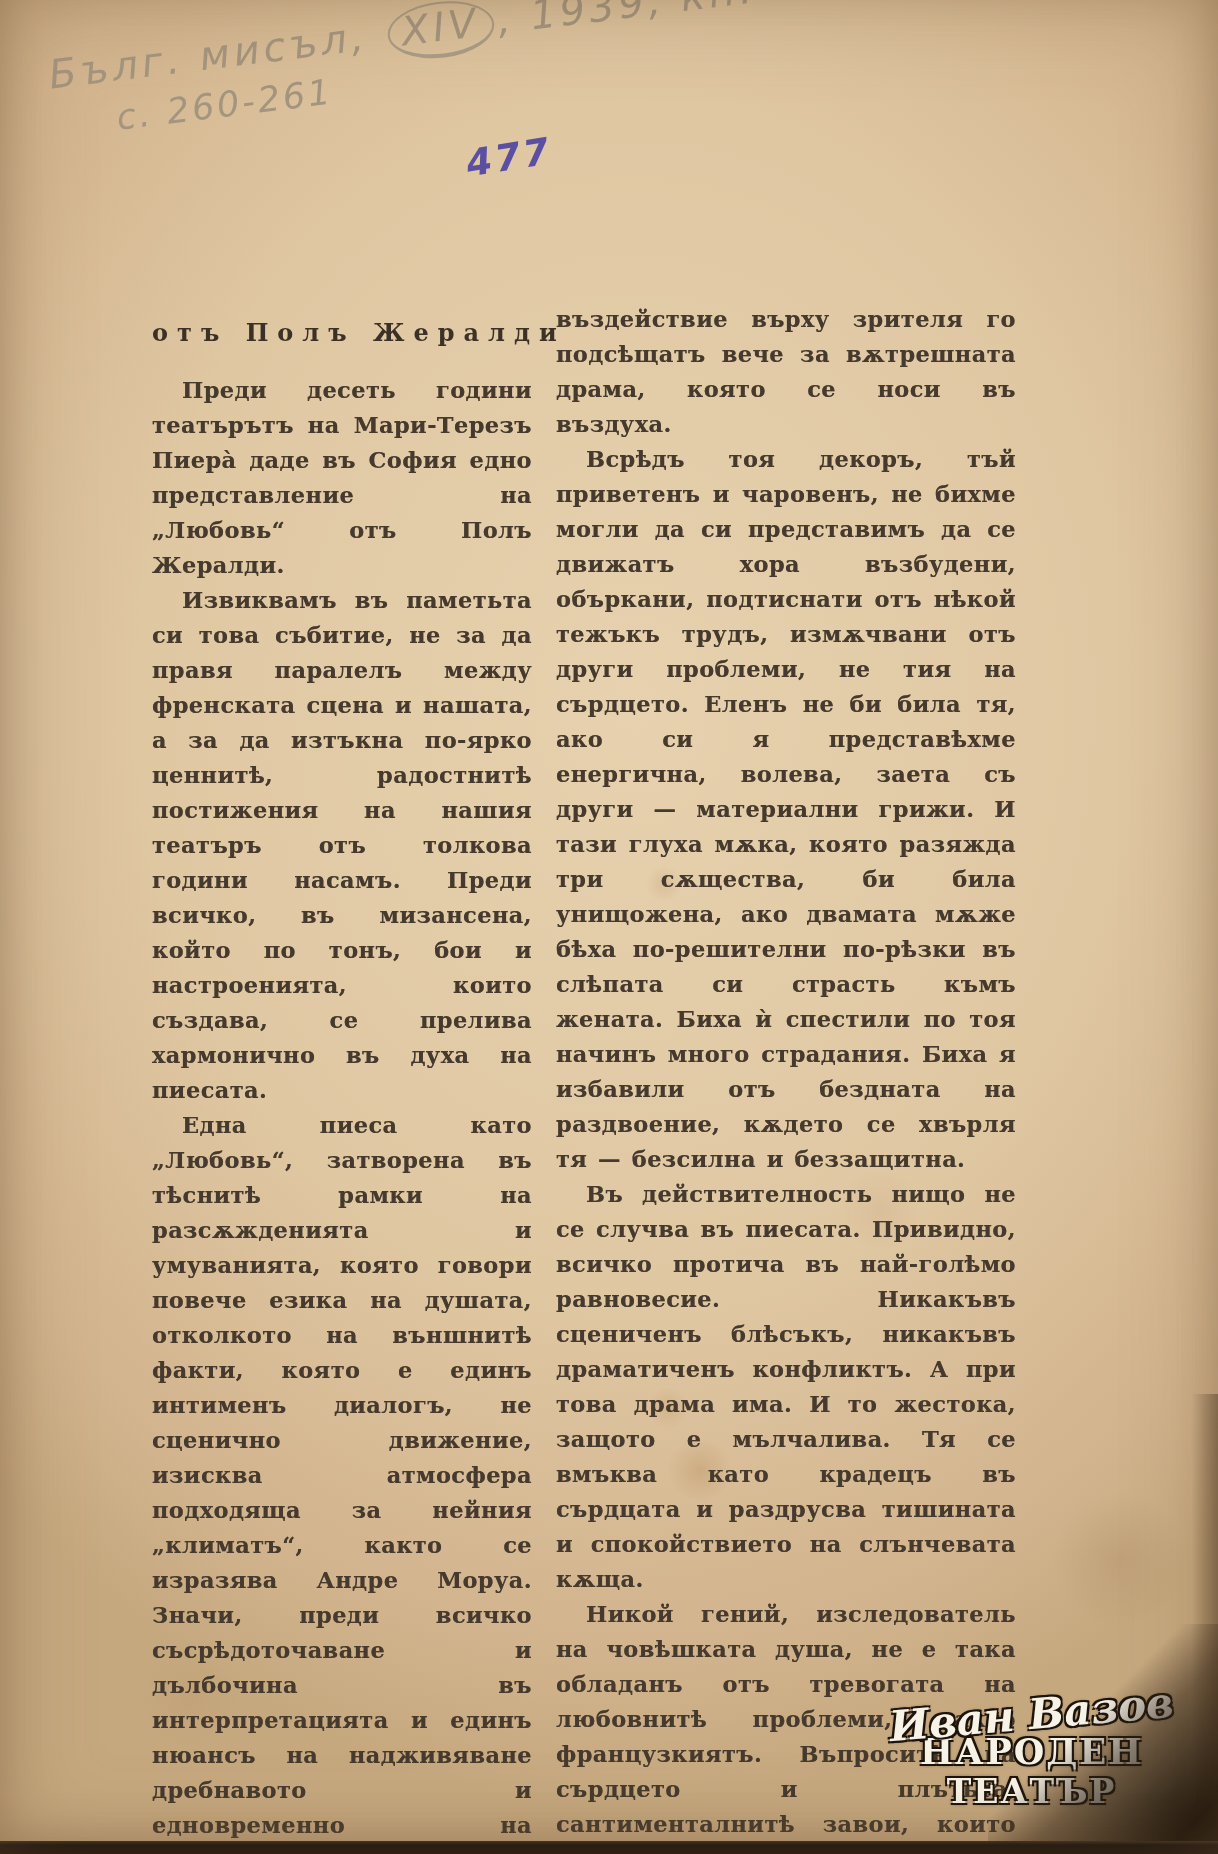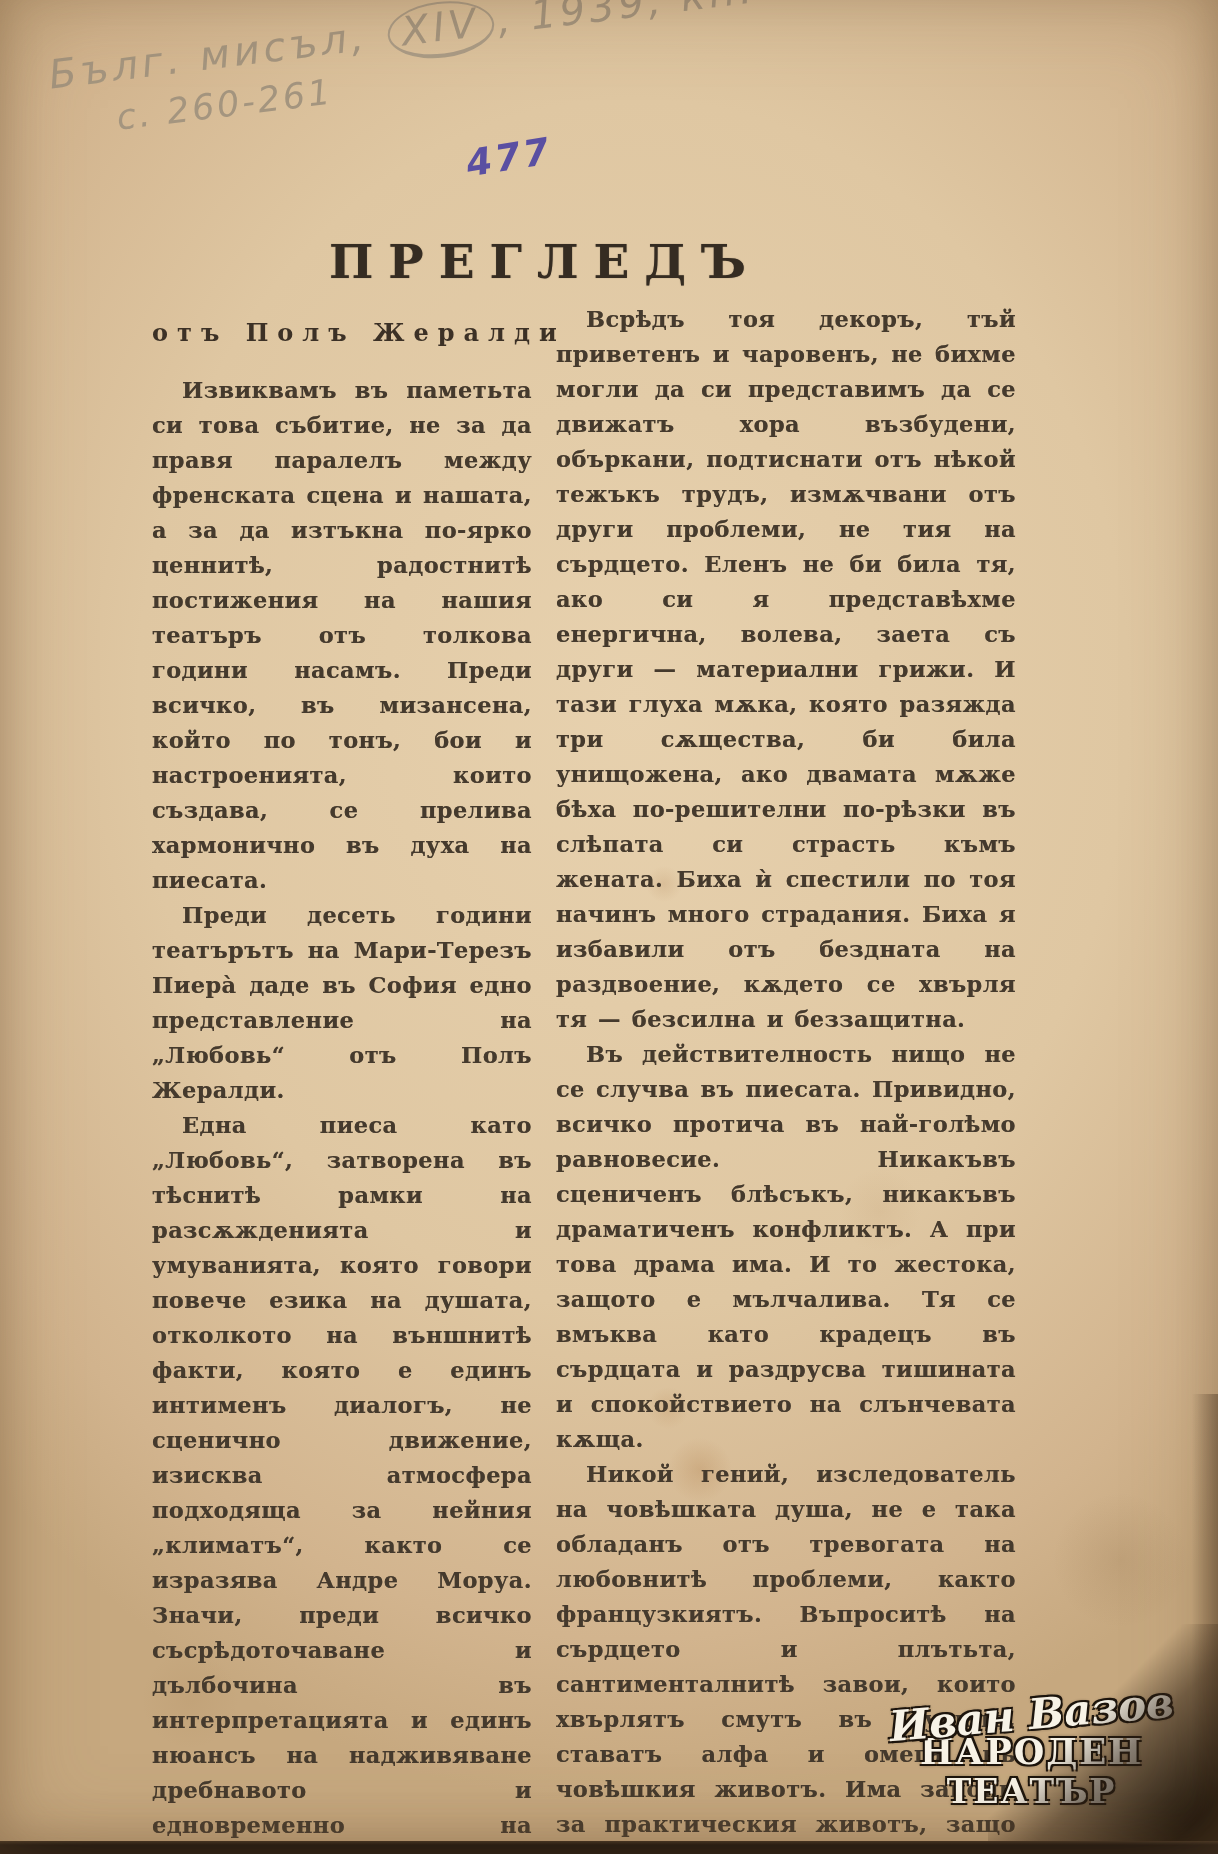--- a/index.html
+++ b/index.html
@@ -130,34 +130,32 @@
 
   <div class="stains"></div>
 
   <div class="pencil-note">
     <div class="pencil-line1"><span>Бълг. мисъл,</span> <span class="pencil-xiv">XIV</span><span>, 1939, кн. 4 (април)</span></div>
     <div class="pencil-line2">с. 260-261</div>
   </div>
 
   <div class="ink-number">477</div>
 
-  <div class="title-row">
-    <span class="page-title">ПРЕГЛЕДЪ</span>
-  </div>
 
   <div class="content">
 
     <div class="col-left">
       <div class="col-subheading">отъ Полъ Жералди</div>
+      <p class="body-par">Преди десеть години театърътъ на Мари-Терезъ Пиера̀ даде въ София едно представление на „Любовь“ отъ Полъ Жералди.</p>
       <p class="body-par">Извиквамъ въ паметьта си това събитие, не за да правя паралелъ между френската сцена и нашата, а за да изтъкна по-ярко ценнитѣ, радостнитѣ постижения на нашия театъръ отъ толкова години насамъ. Преди всичко, въ мизансена, който по тонъ, бои и настроенията, които създава, се прелива хармонично въ духа на пиесата.</p>
-      <p class="body-par">Преди десеть години театърътъ на Мари-Терезъ Пиера̀ даде въ София едно представление на „Любовь“ отъ Полъ Жералди.</p>
       <p class="body-par">Една пиеса като „Любовь“, затворена въ тѣснитѣ рамки на разсѫжденията и умуванията, която говори повече езика на душата, отколкото на външнитѣ факти, която е единъ интименъ диалогъ, не сценично движение, изисква атмосфера подходяща за нейния „климатъ“, както се изразява Андре Моруа. Значи, преди всичко съсрѣдоточаване и дълбочина въ интерпретацията и единъ нюансъ на надживяване дребнавото и едновременно на задушевность. Вече декоритѣ, направени по скици отъ Д. Узуновъ, сѫ въ духа на Жералди. Тѣ излѫчватъ една мекота, която упоява и въ сѫщото време окриля. Топлитѣ, милващи бои въ десена пръскатъ ароматъ на сладостна нѣга. Свежиятъ, като пролѣтна усмивка, пейзажъ на градината хвърля яръкъ предизвикателенъ отблѣсъкъ върху хората и нѣщата отвѫдъ стъклата на прозорцитѣ. Тия противоречия дори на сценично</p>
     </div>
 
     <div class="col-right">
+      <p class="body-par no-indent">въздействие върху зрителя го подсѣщатъ вече за вѫтрешната драма, която се носи въ въздуха.</p>
       <p class="body-par">Всрѣдъ тоя декоръ, тъй приветенъ и чаровенъ, не бихме могли да си представимъ да се движатъ хора възбудени, объркани, подтиснати отъ нѣкой тежъкъ трудъ, измѫчвани отъ други проблеми, не тия на сърдцето. Еленъ не би била тя, ако си я представѣхме енергична, волева, заета съ други — материални грижи. И тази глуха мѫка, която разяжда три сѫщества, би била унищожена, ако двамата мѫже бѣха по-решителни по-рѣзки въ слѣпата си страсть къмъ жената. Биха ѝ спестили по тоя начинъ много страдания. Биха я избавили отъ бездната на раздвоение, кѫдето се хвърля тя — безсилна и беззащитна.</p>
       <p class="body-par">Въ действителность нищо не се случва въ пиесата. Привидно, всичко протича въ най-голѣмо равновесие. Никакъвъ сцениченъ блѣсъкъ, никакъвъ драматиченъ конфликтъ. А при това драма има. И то жестока, защото е мълчалива. Тя се вмъква като крадецъ въ сърдцата и раздрусва тишината и спокойствието на слънчевата кѫща.</p>
       <p class="body-par">Никой гений, изследователь на човѣшката душа, не е така обладанъ отъ тревогата на любовнитѣ проблеми, както французкиятъ. Въпроситѣ на сърдцето и плътьта, сантименталнитѣ завои, които хвърлятъ смутъ въ душата, ставатъ алфа и омега въ човѣшкия животъ. Има закони за практическия животъ, защо да не сѫществуватъ такива и за движенията на сърд-</p>
     </div>
 
   </div>
 
   <div class="stamp">
     <span class="stamp-signature">Иван Вазов</span>
     <span class="stamp-line">НАРОДЕН</span>

